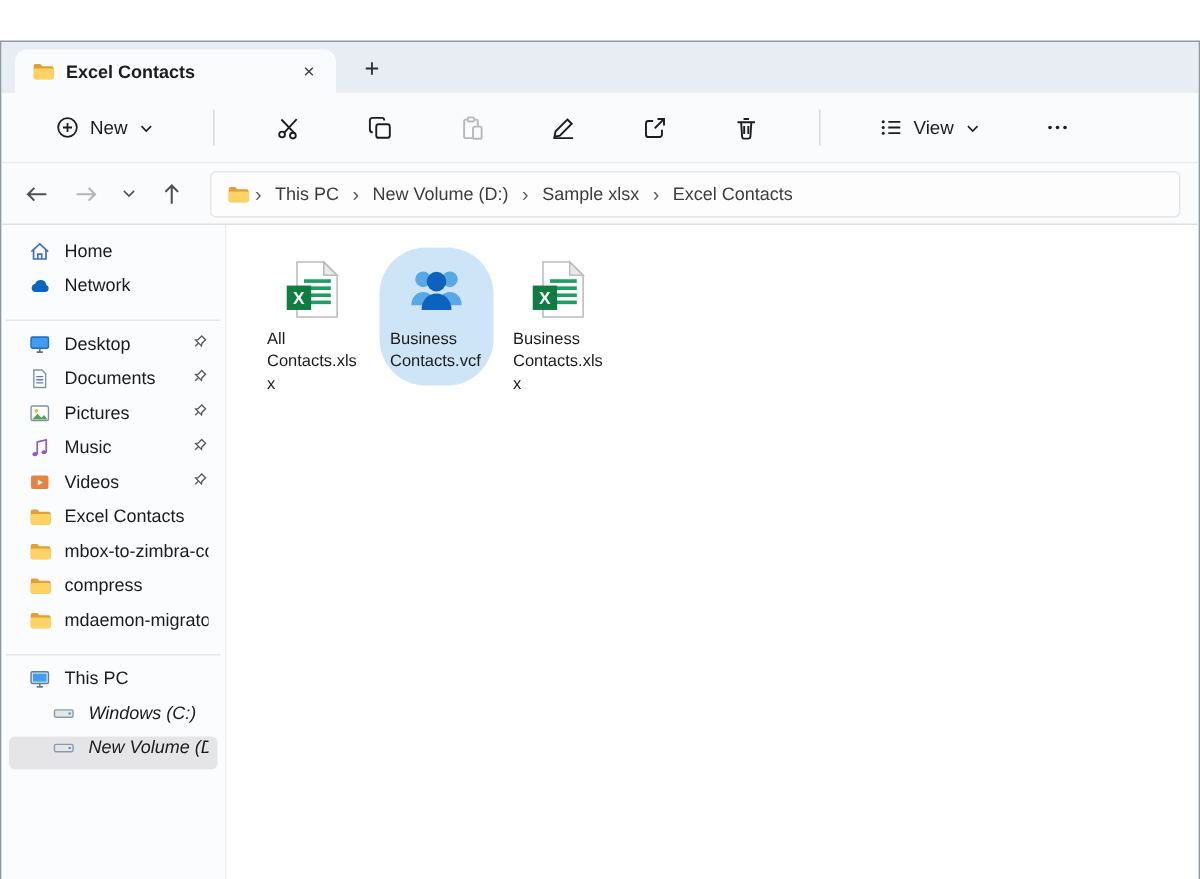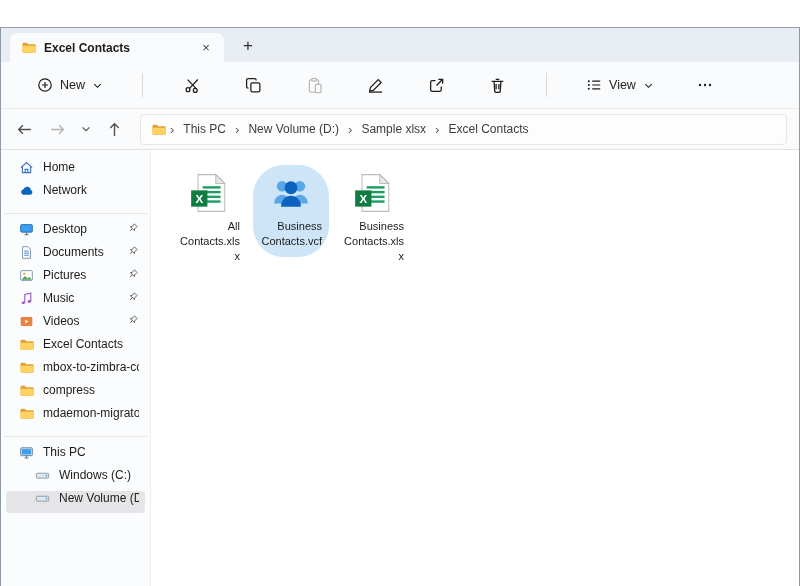--- a/index.html
+++ b/index.html
@@ -29,31 +29,31 @@
   .nav-btn.small { width: 22px; }
   .crumb-box { flex: 1; height: 31px; margin-left: 8px; background: #fdfdfe; border: 1px solid #e6e6e6; border-radius: 4px; display: flex; align-items: center; padding: 0 10px; font-size: 12px; color: #3c3c3c; overflow: hidden; }
   .crumb-item { padding: 3px 5px; border-radius: 3px; cursor: pointer; white-space: nowrap; }
   .crumb-sep { padding: 0 4px; color: #5a5a5a; font-size: 13px; }
 
   
   .app-body { flex: 1; display: flex; min-height: 0; }
   .sidebar { width: 150px; flex: 0 0 auto; background: #fbfcfd; border-right: 1px solid #ededed; padding-top: 9px; overflow: hidden; }
   .side-item { display: flex; gap: 9px; height: 22px; margin: 1px 5px; padding: 0 6px 0 13px; border-radius: 4px; font-size: 12px; cursor: pointer; white-space: nowrap; }
   .side-item.selected { background: #e5e5e7; }
-  .side-item.child { padding-left: 29px; }
+  .side-item.child { padding-left: 29px; font-style: italic; }
   .side-item .slabel { overflow: hidden; }
   .side-item .pin { margin-left: auto; display: flex; }
   .side-sep { height: 1px; background: #e6e6e6; margin: 8px 3px; }
   .sicon { display: flex; flex: 0 0 auto; }
 
   
   .content { flex: 1; background: #fff; padding: 15px 0 0 20px; display: flex; align-items: flex-start; gap: 6px; }
   .tile { width: 76px; display: flex; flex-direction: column; align-items: center; padding: 7px 4px 8px; border-radius: 4px; cursor: pointer; }
   .tile.selected { background: #cde5f7; border-radius: 31px; }
-  .tile-label { margin-top: 5px; font-size: 11px; line-height: 15px; text-align: right; max-width: 62px; overflow-wrap: anywhere; }
+  .tile-label { margin-top: 5px; font-size: 11px; line-height: 15px; text-align: left; max-width: 62px; overflow-wrap: anywhere; }
 </style>
 </head>
 <body>
 
 <div class="window">
 
   <div class="titlebar">
     <div class="tab">
       <span class="sicon">
         <svg width="15" height="15" viewBox="0 0 16 16">

